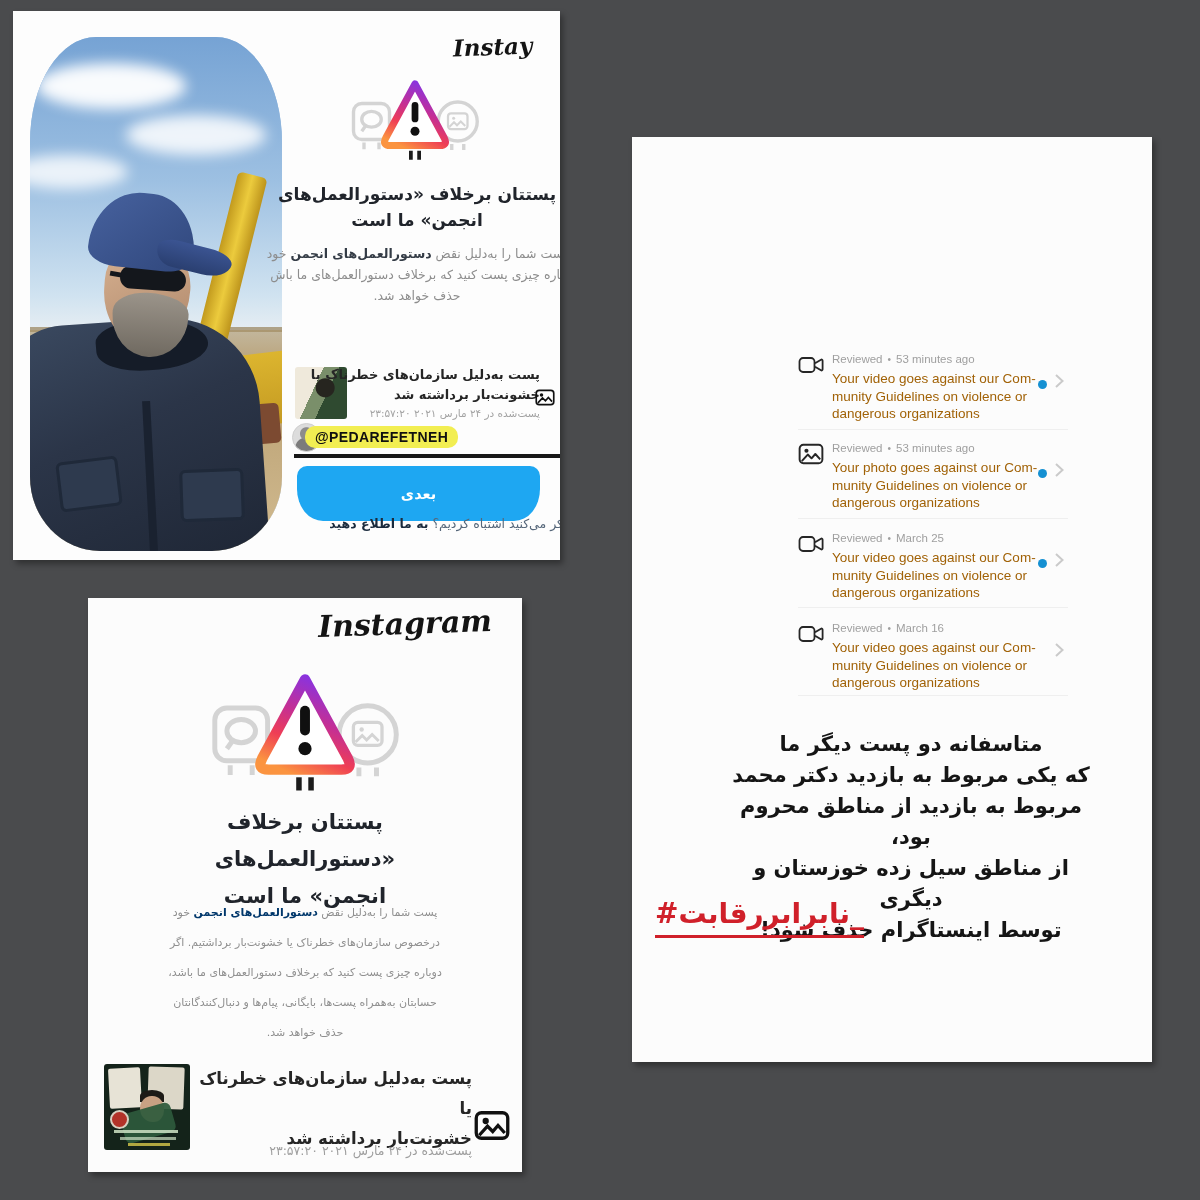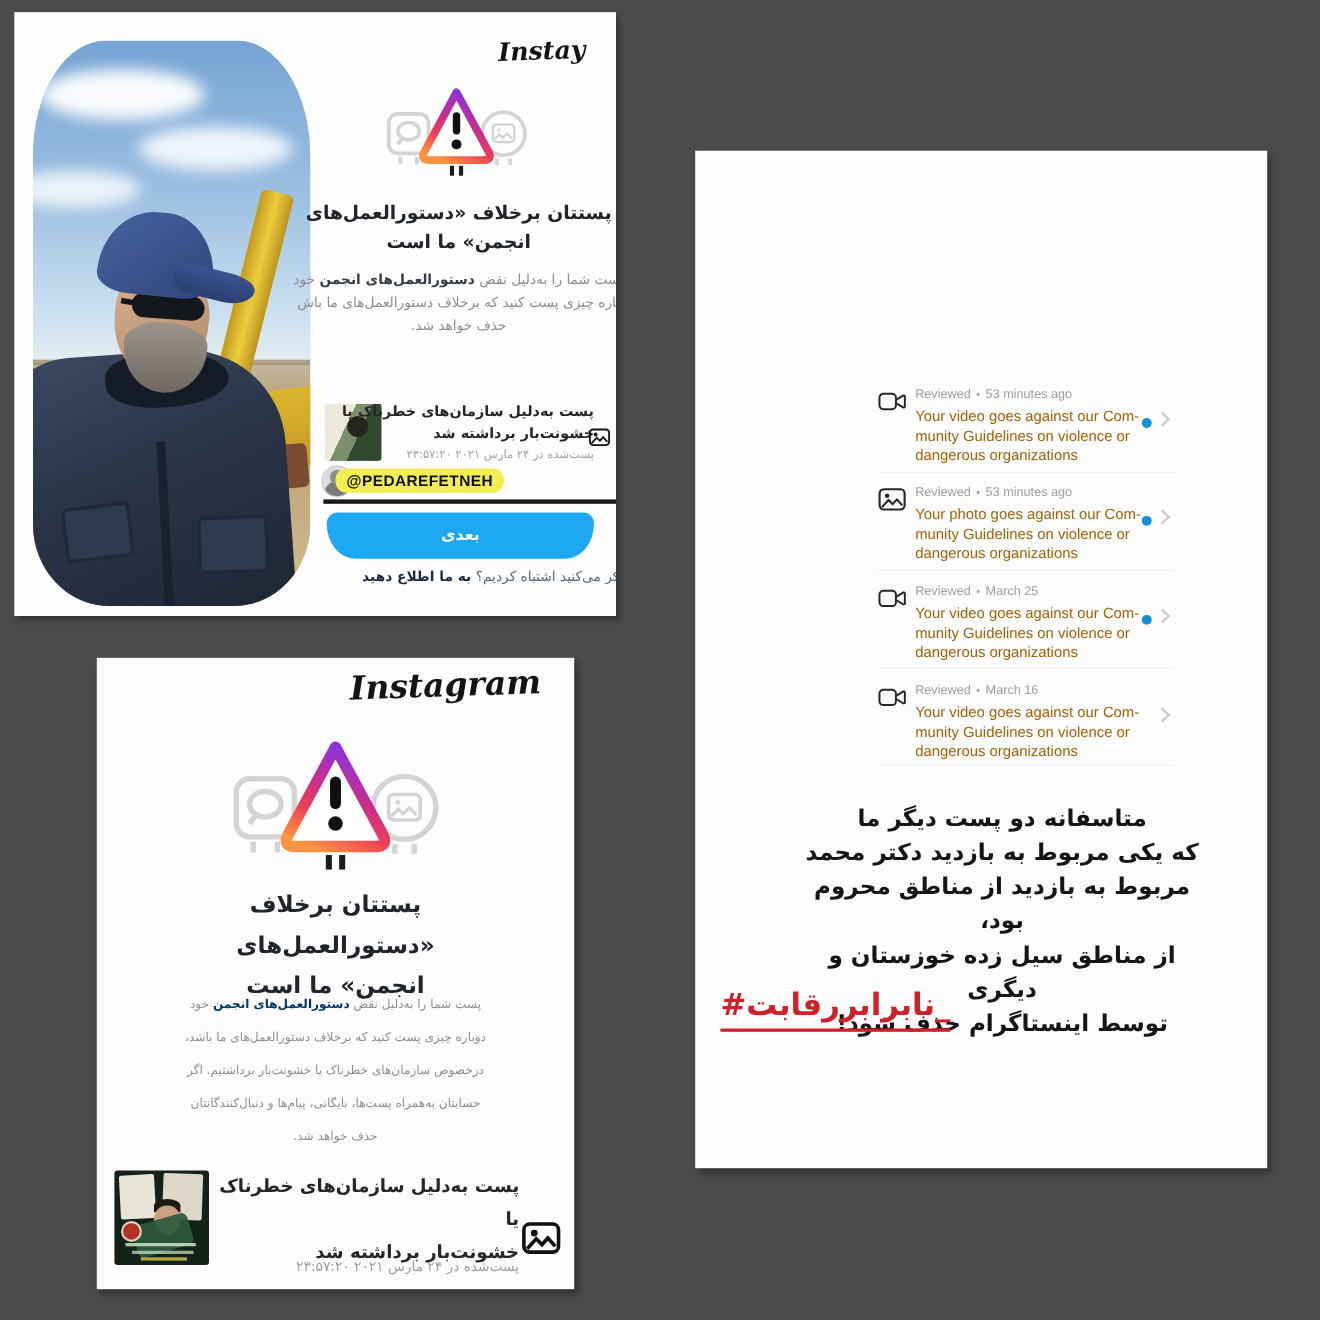--- a/index.html
+++ b/index.html
@@ -51,21 +51,21 @@
   #a-removed{position:absolute;right:20px;top:354px;width:240px;text-align:right;direction:rtl;
     font-size:13px;line-height:20px;font-weight:600;color:#262626;}
   #a-removed-icon{position:absolute;right:5px;top:378px;width:20px;height:17px;}
   #a-ts{position:absolute;right:20px;top:396px;direction:rtl;font-size:10.5px;color:#a3a3a3;}
   #a-avatar{position:absolute;left:279px;top:412px;width:27px;height:27px;border-radius:50%;border:1px solid #cfcfcf;
     background:radial-gradient(circle at 50% 36%,#8c8c8c 0 6px,rgba(0,0,0,0) 7px),
       radial-gradient(circle at 50% 92%,#7b7b7b 0 11px,rgba(0,0,0,0) 12px),#dcdcdc;}
   #a-handle{position:absolute;left:292px;top:415px;background:#f2ee52;border-radius:10px;padding:3px 10px;
     font-size:14px;font-weight:700;color:#101010;letter-spacing:.4px;}
   #a-line{position:absolute;left:281px;top:443px;width:266px;height:4px;background:#181818;}
-  #a-next{position:absolute;left:284px;top:455px;width:243px;height:42px;background:#1ea7f2;border:none;cursor:pointer;
+  #a-next{position:absolute;left:284px;top:455px;width:243px;height:55px;background:#1ea7f2;border:none;cursor:pointer;
     border-radius:10px 10px 26px 26px / 10px 10px 32px 32px;color:#fff;font-size:14.5px;font-weight:700;}
   #a-footer{position:absolute;left:253px;top:505px;width:304px;text-align:right;direction:rtl;font-size:12.5px;color:#56677a;}
   #a-footer b{color:#1b2b3d;}
 
   
   #b{left:88px;top:598px;width:434px;height:574px;background:#fcfcfc;overflow:hidden;}
   #b-logo{position:absolute;right:30px;top:8px;font-size:30px;}
   #b-warn{position:absolute;left:107px;top:68px;}
   #b-head{position:absolute;left:60px;top:206px;width:314px;text-align:center;direction:rtl;
     font-size:21px;line-height:37px;font-weight:600;color:#20242b;}
@@ -230,22 +230,22 @@
       </g>
     </svg>
 
     <div id="b-head" class="fa">
       <div>پستتان برخلاف «دستورالعمل‌های</div>
       <div>انجمن» ما است</div>
     </div>
 
     <div id="b-body" class="fa">
       <div><span>پست شما را به‌دلیل نقض </span><b>دستورالعمل‌های انجمن</b><span> خود</span></div>
+      <div>درخصوص سازمان‌های خطرناک یا خشونت‌بار برداشتیم. اگر</div>
       <div>دوباره چیزی پست کنید که برخلاف دستورالعمل‌های ما باشد،</div>
-      <div>درخصوص سازمان‌های خطرناک یا خشونت‌بار برداشتیم. اگر</div>
       <div>حسابتان به‌همراه پست‌ها، بایگانی، پیام‌ها و دنبال‌کنندگانتان</div>
       <div>حذف خواهد شد.</div>
     </div>
 
     <div id="b-thumb">
       <div class="tb-card" style="left:5px;top:4px;width:32px;height:40px;transform:rotate(-3deg)"></div>
       <div class="tb-card" style="left:44px;top:3px;width:36px;height:42px;background:#dcd7c8;transform:rotate(2deg)"></div>
       <div style="position:absolute;left:36px;top:26px;width:24px;height:12px;background:#1d1a16;border-radius:50% 50% 0 0"></div>
       <div style="position:absolute;left:36px;top:32px;width:24px;height:26px;background:#c9a183;border-radius:50% 50% 45% 55%"></div>
       <div style="position:absolute;left:18px;top:44px;width:52px;height:30px;background:#2e5a3c;opacity:.92;border-radius:6px;transform:rotate(-16deg)"></div>

